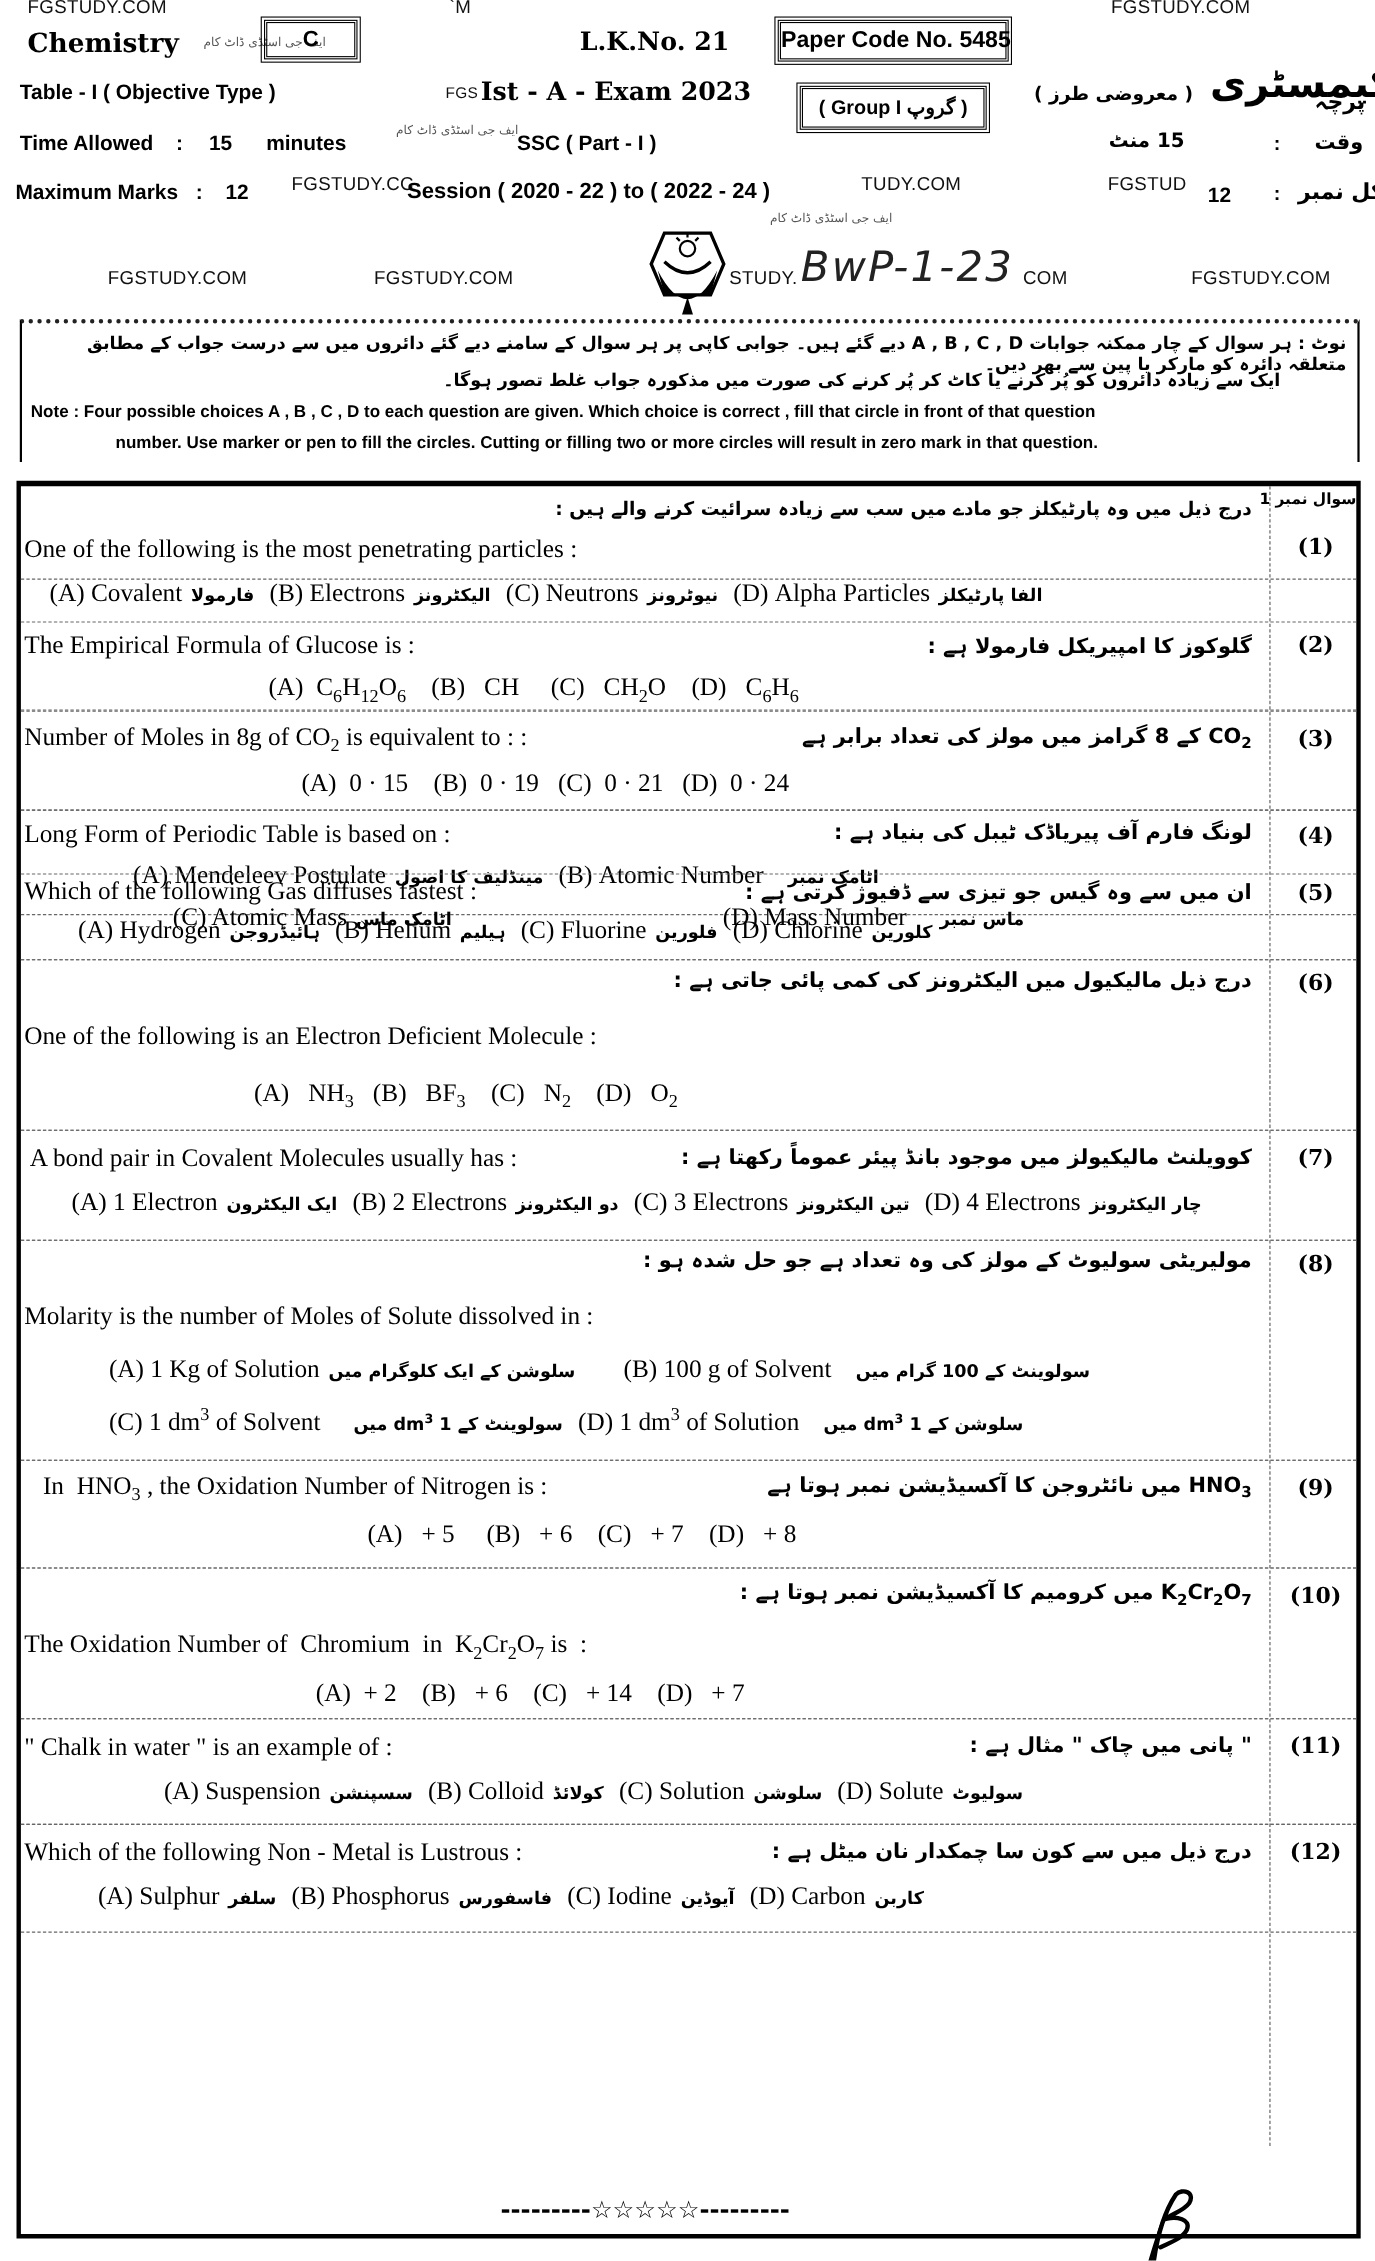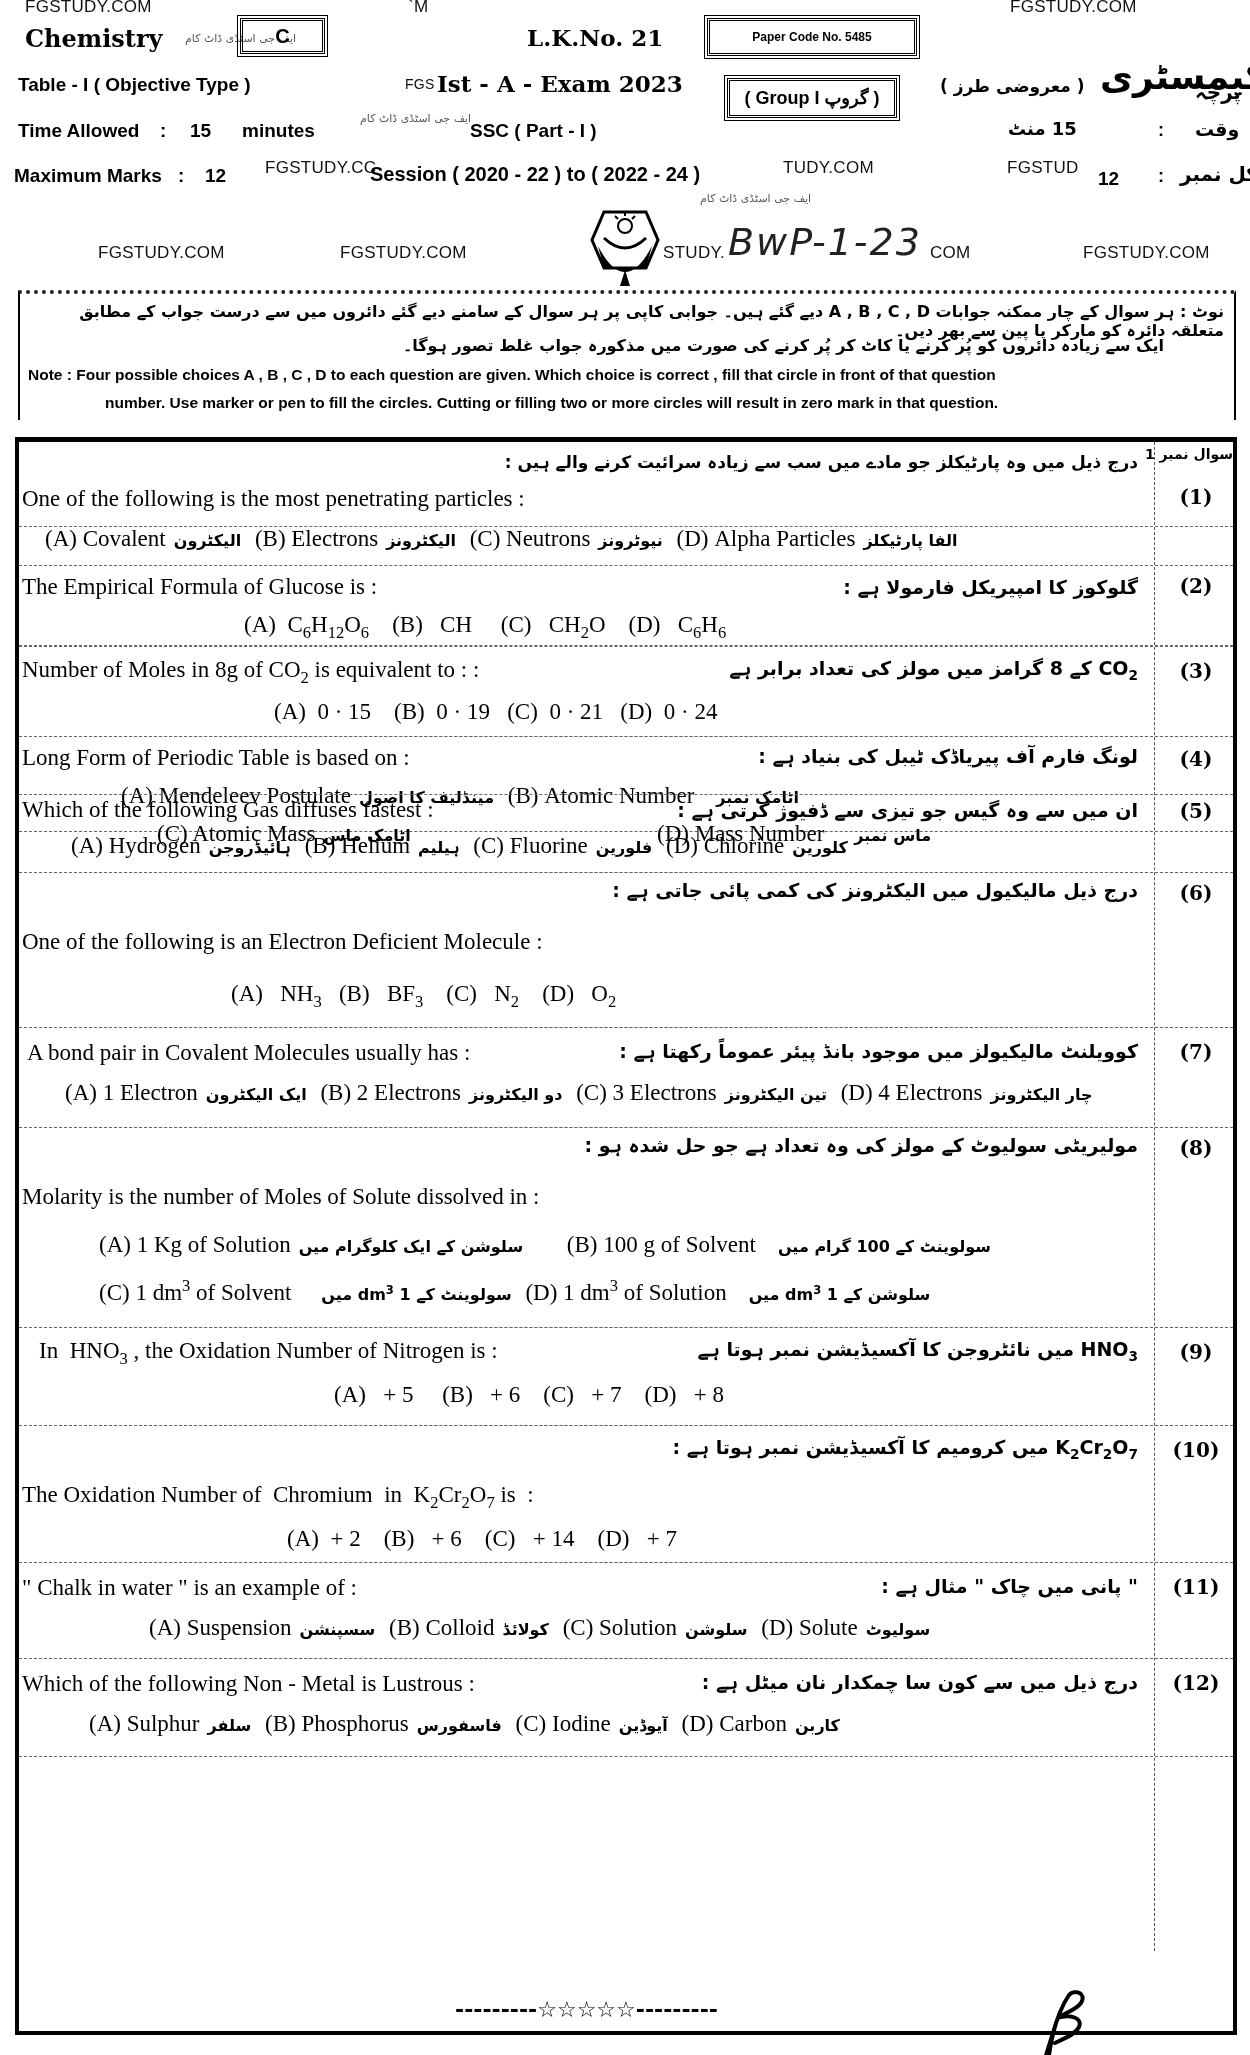--- a/index.html
+++ b/index.html
@@ -36,21 +36,21 @@
 <body>
 
 <div class="abs wm" style="left:25px; top:-3px;">FGSTUDY.COM</div>
 <div class="abs wm" style="left:408px; top:-3px;">`M</div>
 <div class="abs wm" style="left:1010px; top:-3px;">FGSTUDY.COM</div>
 
 <div class="abs hdr-b" style="left:25px; top:24px;">Chemistry</div>
 <div class="abs urdu-faint" style="left:185px; top:32px;">ایف جی اسٹڈی ڈاٹ کام</div>
 <div class="abs boxed hdr-s" style="left:240px; top:18px; width:85px; height:36px; line-height:30px;">C</div>
 <div class="abs hdr-b" style="left:527px; top:24px; font-size:23px;">L.K.No. 21</div>
-<div class="abs boxed hdr-s" style="left:707px; top:18px; width:210px; height:38px; line-height:32px; font-size:12px;">Paper Code No. 5485</div>
+<div class="abs boxed hdr-s" style="left:707px; top:18px; width:210px; height:38px; line-height:32px; font-size:21px;">Paper Code No. 5485</div>
 <div class="abs urdu" style="left:1100px; top:18px; font-size:36px;margin-top:38px;">کیمسٹری</div>
 
 <div class="abs hdr-s" style="left:18px; top:74px; font-size:19px;">Table - I ( Objective Type )</div>
 <div class="abs wm" style="left:405px; top:76px; font-size:14px;">FGS</div>
 <div class="abs hdr-b" style="left:437px; top:70px; font-size:23px;">Ist - A - Exam 2023</div>
 <div class="abs boxed hdr-s" style="left:727px; top:78px; width:170px; height:40px; line-height:34px; font-size:18px;">( Group I گروپ )</div>
 <div class="abs urdu" style="left:940px; top:76px; font-size:17px;">( معروضی طرز )</div>
 <div class="abs urdu" style="left:1195px; top:80px; font-size:20px;">پرچہ</div>
 
 <div class="abs hdr-s" style="left:18px; top:120px; font-size:19px;">Time Allowed</div>
@@ -104,21 +104,21 @@
 
 <div class="abs" id="qtable">
   <div class="divider"></div>
 
   <div class="qrow" style="top:0; height:85px;">
     <div class="qur" style="right:95px; top:10px; font-size:17px;">درج ذیل میں وہ پارٹیکلز جو مادے میں سب سے زیادہ سرائیت کرنے والے ہیں  :</div>
     <div class="qnum" style="top:4px; font-size:14px; font-family:'DejaVu Sans',sans-serif; direction:rtl;">سوال نمبر 1</div>
     <div class="qtxt" style="left:3px; top:-6px; transform:translateY(50px);">One of the following is the most penetrating particles  :</div>
     <div class="qnum" style="top:43px;">(1)</div>
     <div class="opt" style="left:26px; top:84px;">
-      <span>(A) Covalent</span><span class="u">الیکٹرون</span>
+      <span>(A) Covalent</span><span class="u">فارمولا</span>
       <span>(B) Electrons</span><span class="u">الیکٹرونز</span>
       <span>(C) Neutrons</span><span class="u">نیوٹرونز</span>
       <span>(D) Alpha Particles</span><span class="u">الفا پارٹیکلز</span>
     </div>
   </div>
   <div class="qrow" style="top:0; height:124px; border-bottom:1px dashed #666;"></div>
 
   <div class="qrow" style="top:124px; height:80px;">
     <div class="qtxt" style="left:3px; top:8px;">The Empirical Formula of Glucose is  :</div>
     <div class="qur" style="right:95px; top:10px;">گلوکوز کا امپیریکل فارمولا ہے  :</div>

